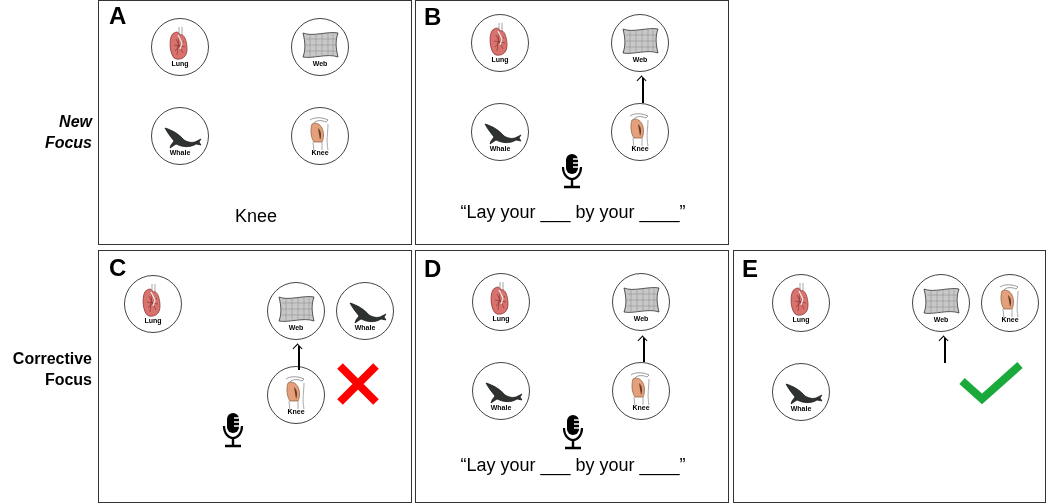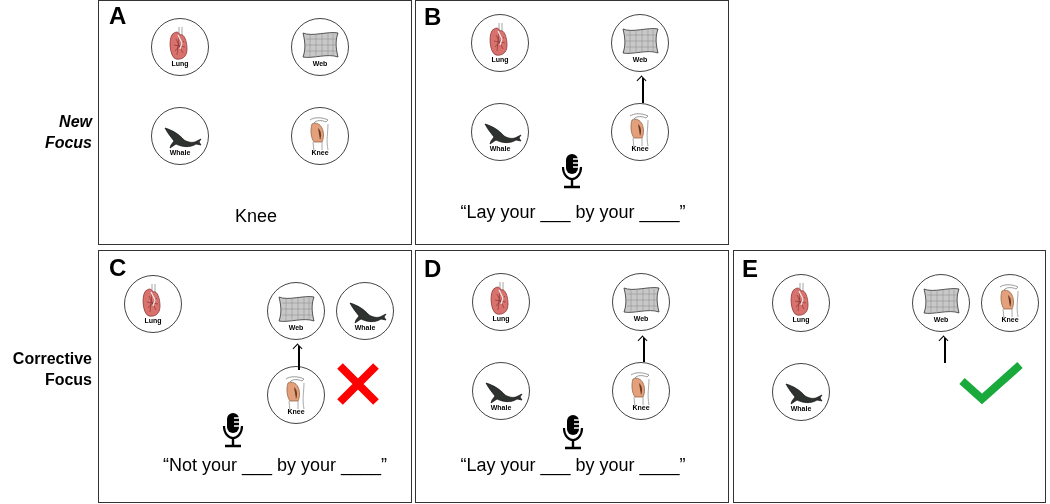--- a/index.html
+++ b/index.html
@@ -146,21 +146,20 @@
       </svg>
       <div class="lbl">Knee</div>
     </div>
   <div class="arrow" style="left:199px; top:95px; height:24px;"></div>
   <svg class="mark" width="44" height="44" viewBox="0 0 44 44" style="left:237px; top:111px;">
     <path d="M4 4 L40 40 M40 4 L4 40" stroke="#ff0000" stroke-width="8" stroke-linecap="butt"></path>
   </svg>
   <svg class="mic" viewBox="0 0 24 36" style="left:122px; top:161px;">
       <use href="#g-mic"></use>
     </svg>
-  <div class="phrase" style="left:56px; width:240px; top:204px;">“Not your ___ by your ____”</div>
 </div>
 
 <div class="panel" style="left:415px; top:250px; width:314px; height:253px;">
   <div class="plabel" style="top:6px;">D</div>
   <div class="item" style="left:56px; top:22px;">
       <svg viewBox="0 0 56 56">
         <use href="#g-lung"></use>
       </svg>
       <div class="lbl">Lung</div>
     </div>

